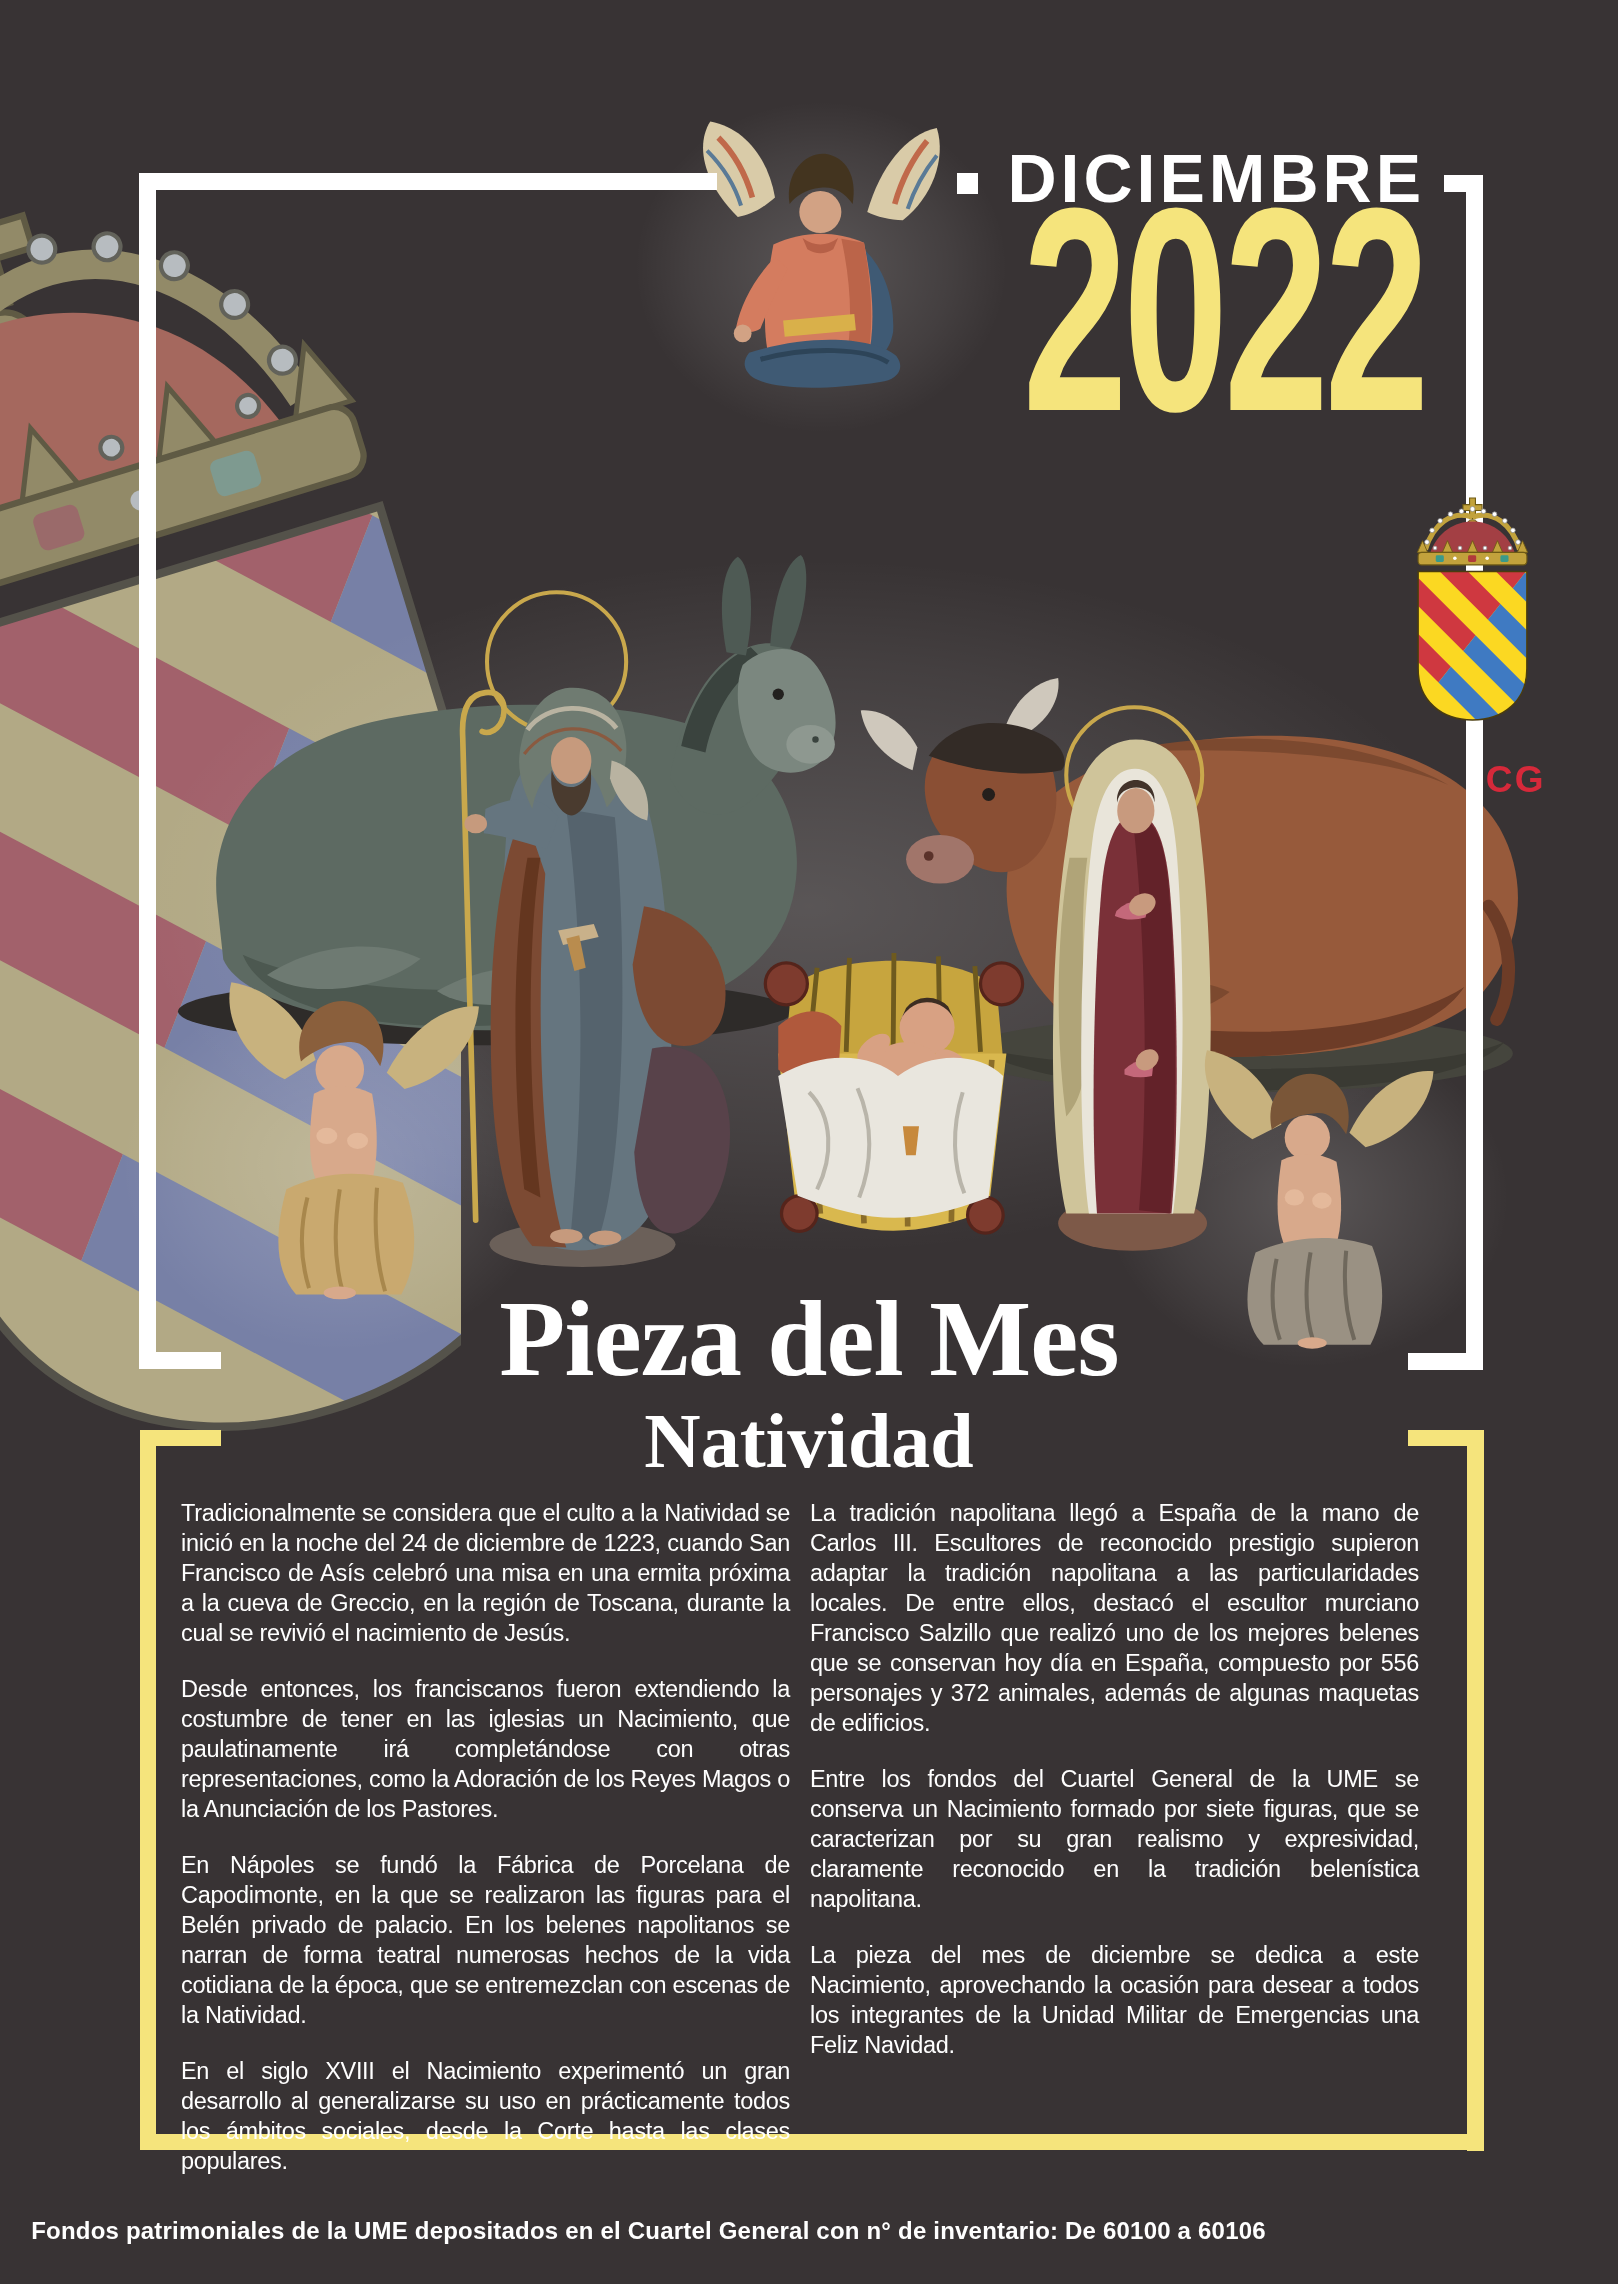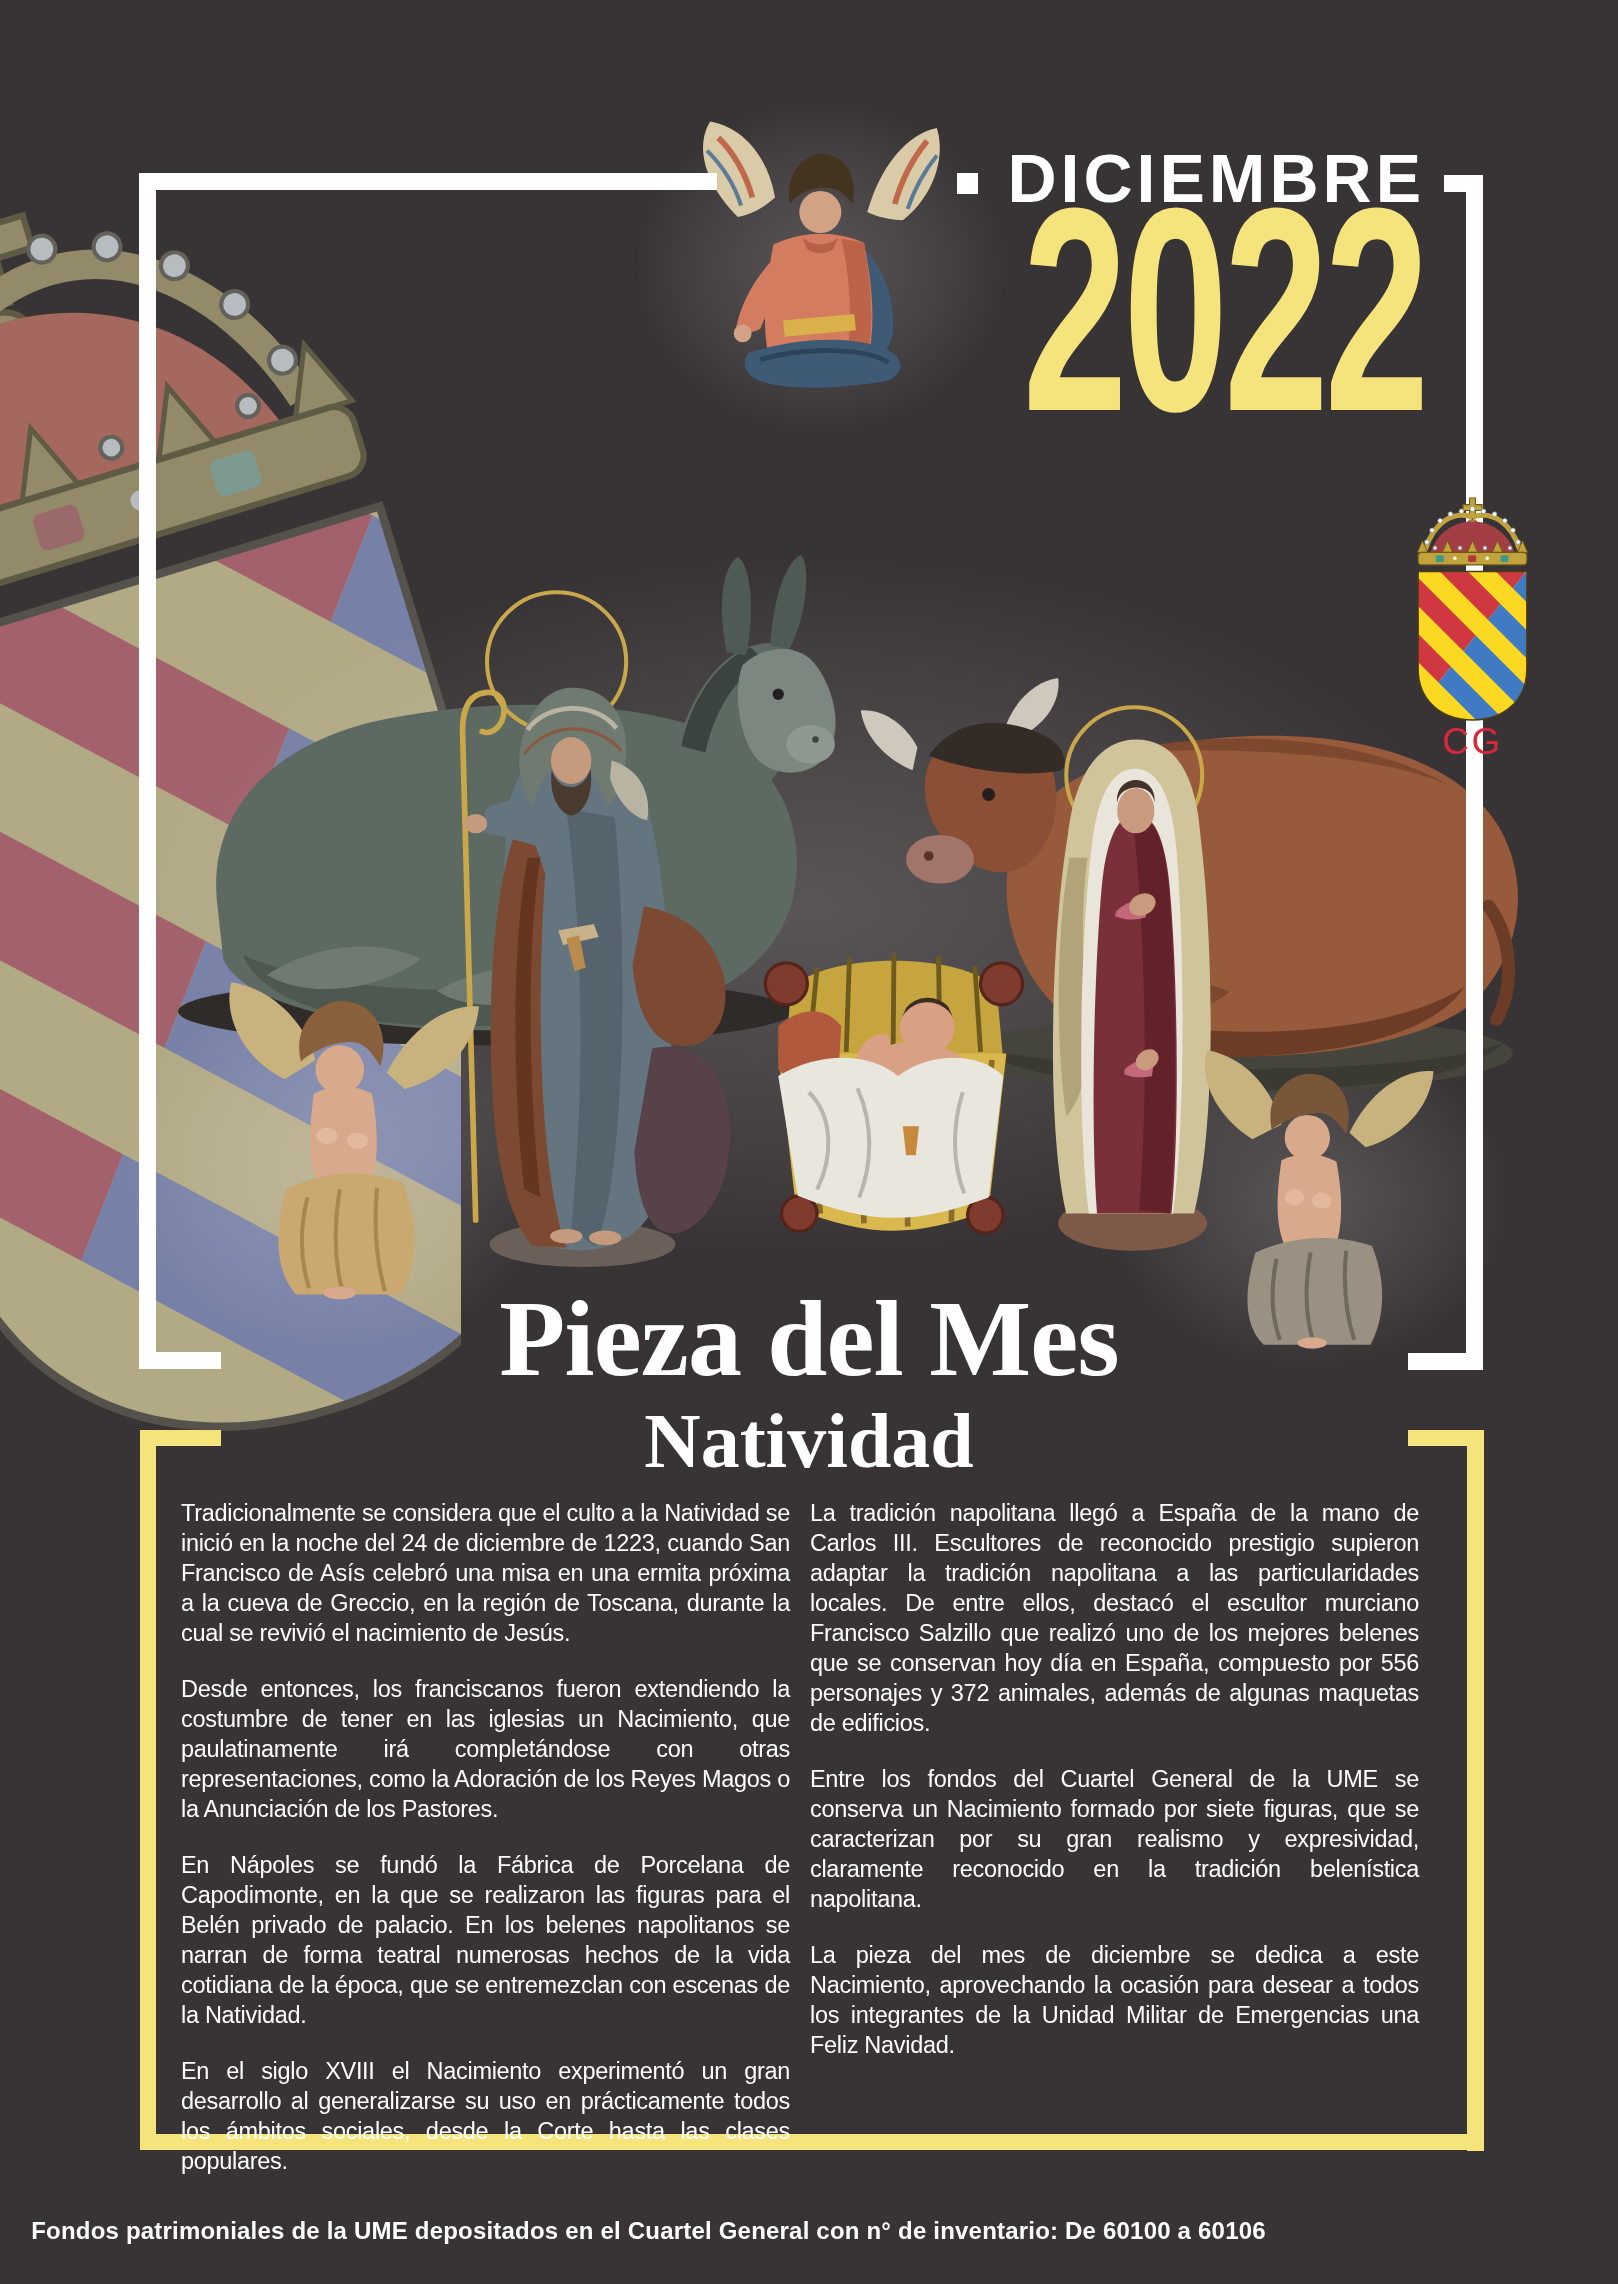--- a/index.html
+++ b/index.html
@@ -38,22 +38,22 @@
   }
 
   
   .emblem-vivid { position:absolute; left:1399px; top:495px; width:147px; height:228px;
     --c-gold:#c2a23c; --c-goldline:#6e5a14; --c-cap:#a33f44;
     --c-pearl:#ffffff; --c-pearlline:#8a8a8a;
     --c-shield:#fbd822; --c-bred:#cf3840; --c-bblue:#3f7ac2;
     --c-gem1:#3a9a8a; --c-gem2:#b03a3a; --c-outline:#4a3c0e;
   }
   .cg-label {
-    position:absolute; left:1399px; top:721px; width:147px; text-align:center;
-    color:#d6293a; font-weight:normal; font-size:37px; letter-spacing:2.4px;
+    position:absolute; left:1399px; top:759px; width:147px; text-align:right;
+    color:#d6293a; font-weight:bold; font-size:37px; letter-spacing:2.4px;
   }
 
   
   .emblem-muted { position:absolute; left:-380px; top:166px; width:841px; height:1304px;
     --c-gold:#928a68; --c-goldline:#5f5a44; --c-cap:#a5685e;
     --c-pearl:#b7bcc0; --c-pearlline:#62625a;
     --c-shield:#b2a985; --c-bred:#a2616b; --c-bblue:#7780a6;
     --c-gem1:#7e9a90; --c-gem2:#9a6a6a; --c-outline:#54524a;
   }
 

